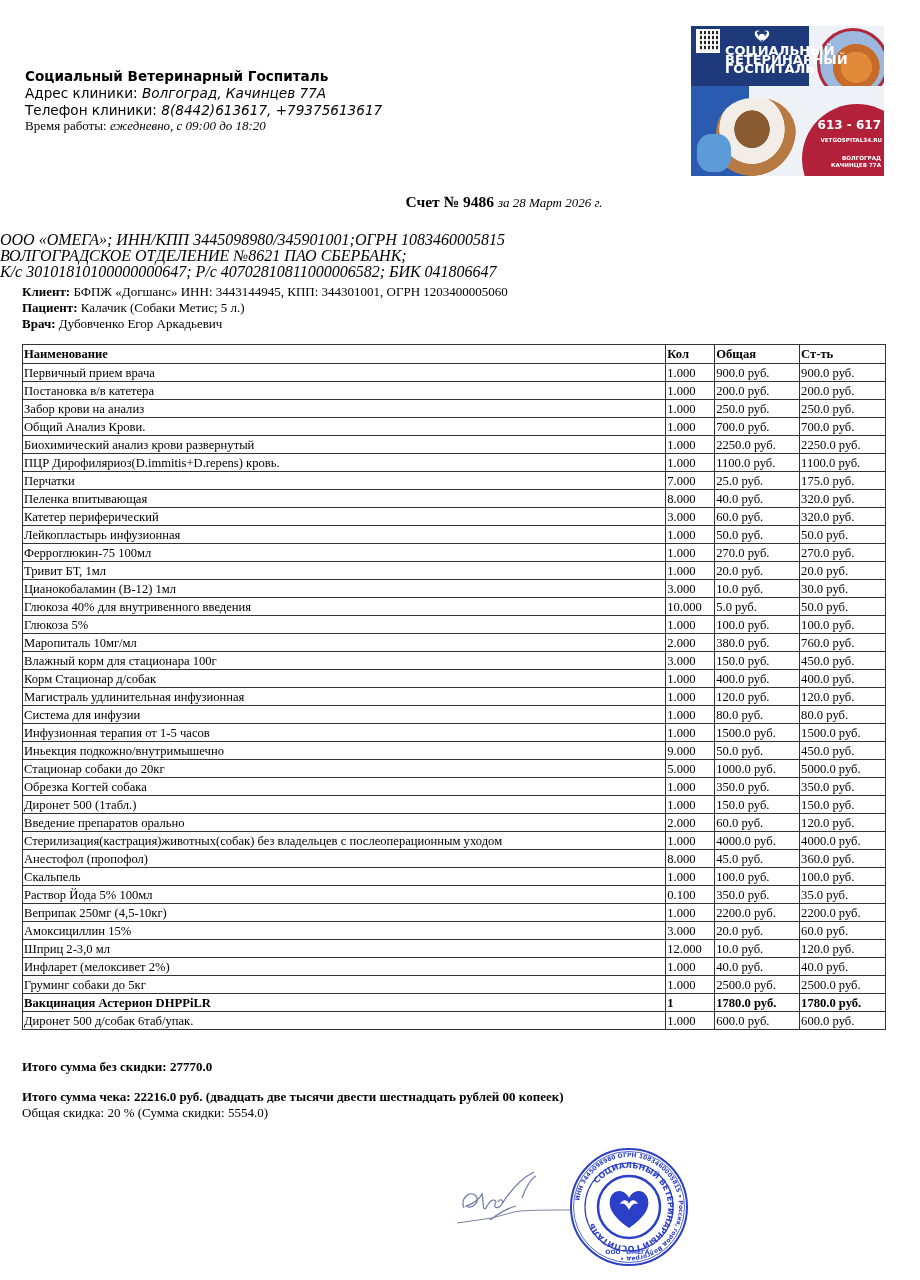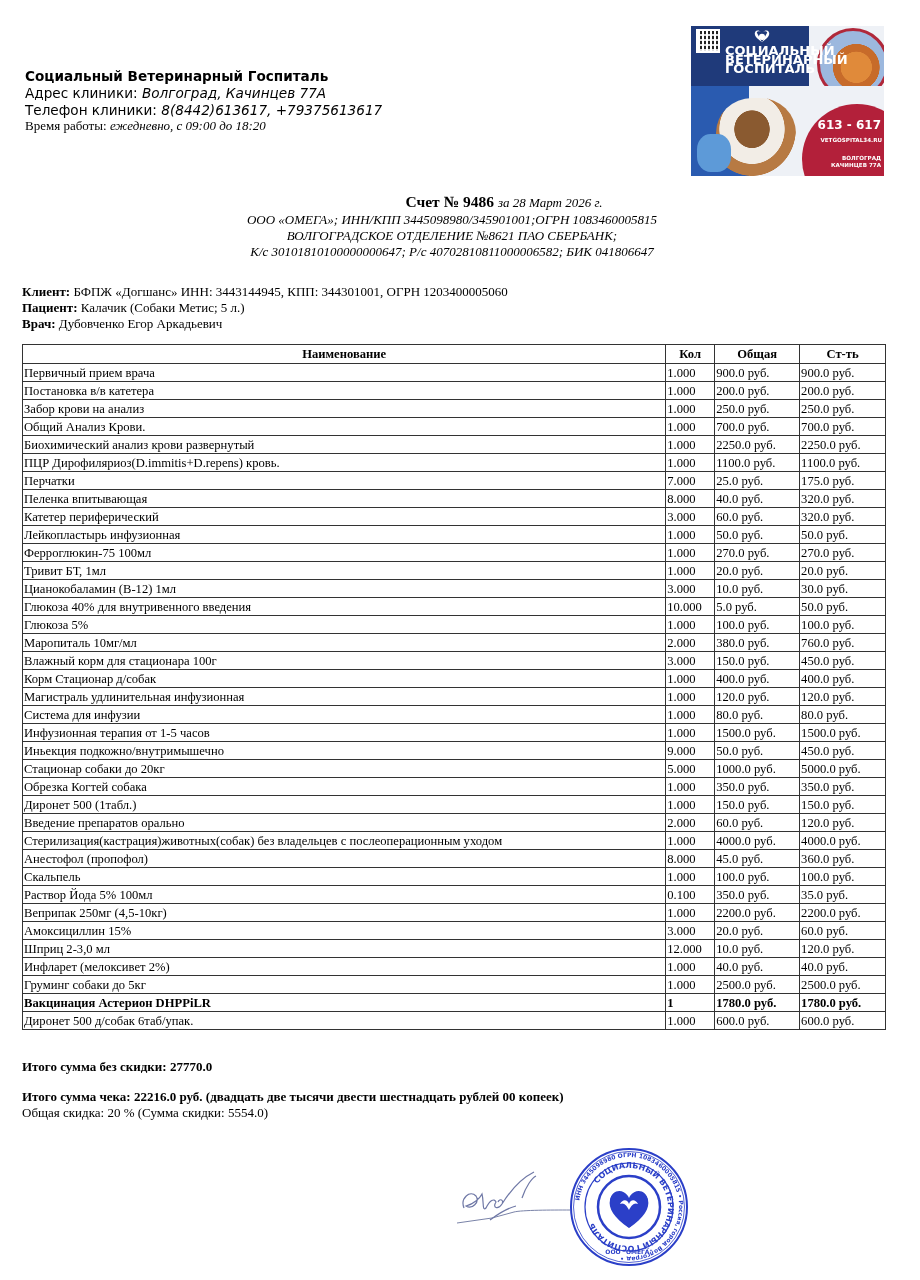--- a/index.html
+++ b/index.html
@@ -27,28 +27,28 @@
   #banner .glove { position: absolute; left: 6px; top: 108px; width: 34px; height: 38px; border-radius: 40%; background: #5d9ad8; }
   #banner .red-circle { position: absolute; left: 111px; top: 78px; width: 110px; height: 110px; border-radius: 50%; background: #b3203a; }
   #banner .phone { position: absolute; left: 120px; top: 92px; width: 70px; text-align: right; color: #fff; font-family: "DejaVu Sans", sans-serif; font-weight: bold; font-size: 12px; }
   #banner .site { position: absolute; left: 113px; top: 111px; width: 78px; text-align: right; color: #fff; font-family: "DejaVu Sans", sans-serif; font-weight: bold; font-size: 5.6px; }
   #banner .addr { position: absolute; left: 118px; top: 129px; width: 72px; text-align: right; color: #fff; font-family: "DejaVu Sans", sans-serif; font-weight: bold; font-size: 5.6px; line-height: 7px; }
 
   #invoice-title { position: absolute; left: 0; width: 920px; top: 193px; text-align: center; font-family: "Liberation Serif", serif; padding-left: 44px; }
   #invoice-title .num { font-weight: bold; font-size: 15.5px; }
   #invoice-title .date { font-style: italic; font-size: 13px; }
 
-  #company { position: absolute; left: 0; width: 904px; top: 212px; text-align: center; font-family: "Liberation Serif", serif; font-style: italic; font-size: 13px; line-height: 16px; }
+  #company { position: absolute; left: 0; width: 904px; top: 232px; text-align: left; font-family: "Liberation Serif", serif; font-style: italic; font-size: 16px; line-height: 16px; }
 
   #parties { position: absolute; left: 22px; top: 284px; font-family: "Liberation Serif", serif; font-size: 13px; line-height: 16px; }
   #parties b { font-weight: bold; text-align: right; }
 
   #items { position: absolute; left: 22px; top: 344px; width: 864px; border-collapse: collapse; font-family: "Liberation Serif", serif; font-size: 12.6px; }
   #items th, #items td { border: 1px solid #333; padding: 0 1px; height: 17px; line-height: 16px; white-space: nowrap; text-align: left; }
-  #items th { text-align: center; font-weight: bold; height: 18px; border-radius: 8px; }
+  #items th { font-weight: bold; height: 18px; border-radius: 8px; }
   #items col.c-name { width: 644px; }
   #items col.c-qty { width: 49px; }
   #items col.c-price { width: 85px; }
   #items col.c-total { width: 86px; }
   #items tr.bold td { font-weight: bold; }
 
   #totals { position: absolute; left: 22px; top: 1059px; font-family: "Liberation Serif", serif; font-size: 13px; line-height: 16px; }
   #totals .b { font-weight: bold; }
   #totals .gap { height: 14px; }
 

